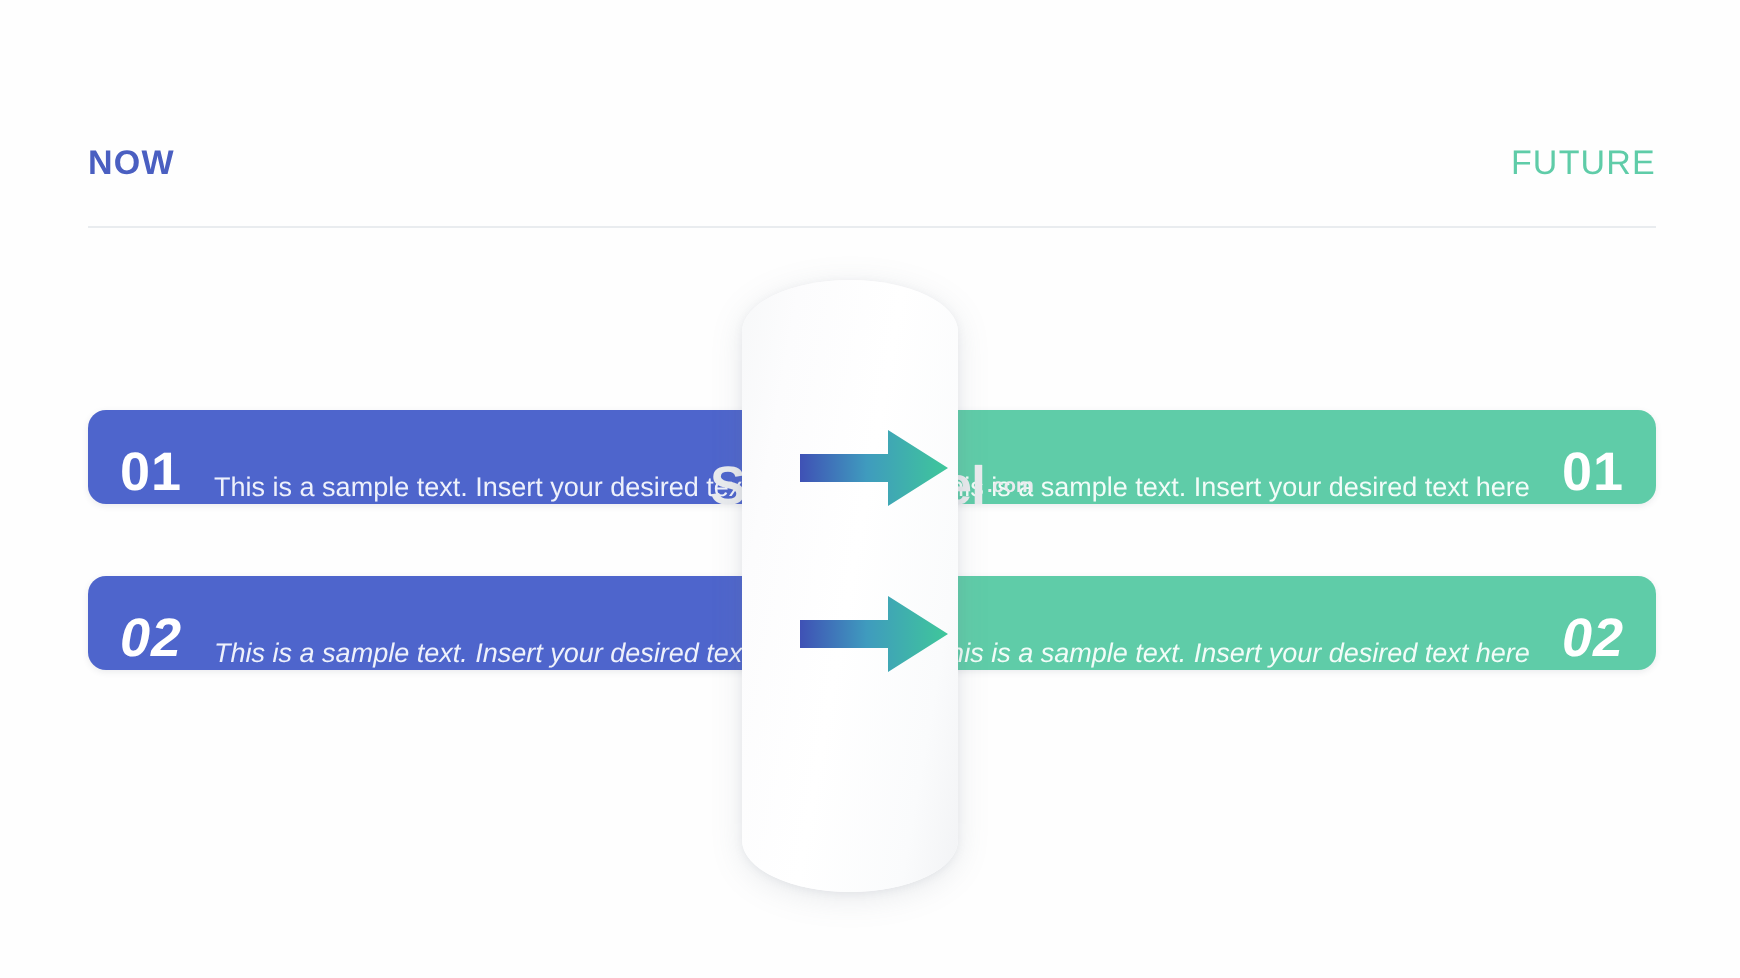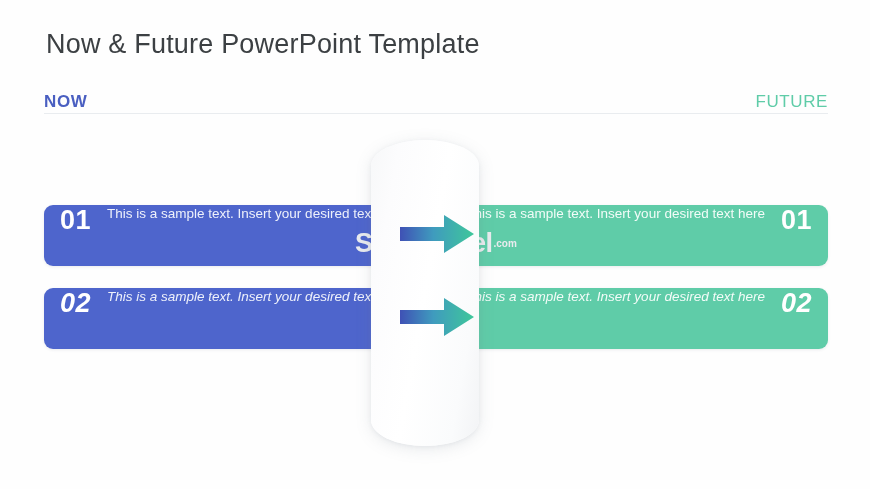--- a/index.html
+++ b/index.html
@@ -31,21 +31,21 @@
     font-weight: 400;
     color: #3c4043;
     letter-spacing: 0.2px;
     white-space: nowrap;
   }
 
   
   .header-row {
     position: absolute;
     left: 44px;
-    top: 92px;
+    top: 72px;
     width: 784px;
     height: 30px;
   }
   .label-now {
     position: absolute;
     left: 0;
     top: 0;
     font-size: 17px;
     font-weight: bold;
     color: #4a5fc1;
@@ -115,25 +115,25 @@
     width: 870px;
     height: 63px;
     z-index: 1;
   }
   .row-1 { top: 205px; }
   .row-2 { top: 288px; font-style: italic; }
 
   .bar {
     position: absolute;
     top: 0;
-    height: 61px;
+    height: 47px;
     border-radius: 9px;
     box-sizing: border-box;
     display: flex;
-    align-items: flex-start;
+    align-items: flex-end;
     box-shadow: 0 1px 3px rgba(60,70,90,0.10);
   }
   .bar-now {
     left: 44px;
     width: 375px;
     background: #4e65cc;
     padding-left: 16px;
     justify-content: flex-start;
   }
   .bar-future {
@@ -175,21 +175,20 @@
     height: 40px;
   }
   .arrow-1 { left: 400px; top: 214px; }
   .arrow-2 { left: 400px; top: 297px; }
 </style>
 </head>
 <body>
 
 <div class="slide">
 
-  <div class="title">Now &amp; Future PowerPoint Template</div>
 
   <div class="header-row">
     <div class="label-now">NOW</div>
     <div class="label-future">FUTURE</div>
   </div>
   <div class="header-divider"></div>
 
   <div class="watermark">
     <span class="watermark-text">SlideModel</span>
     <span class="watermark-dot">.com</span>

